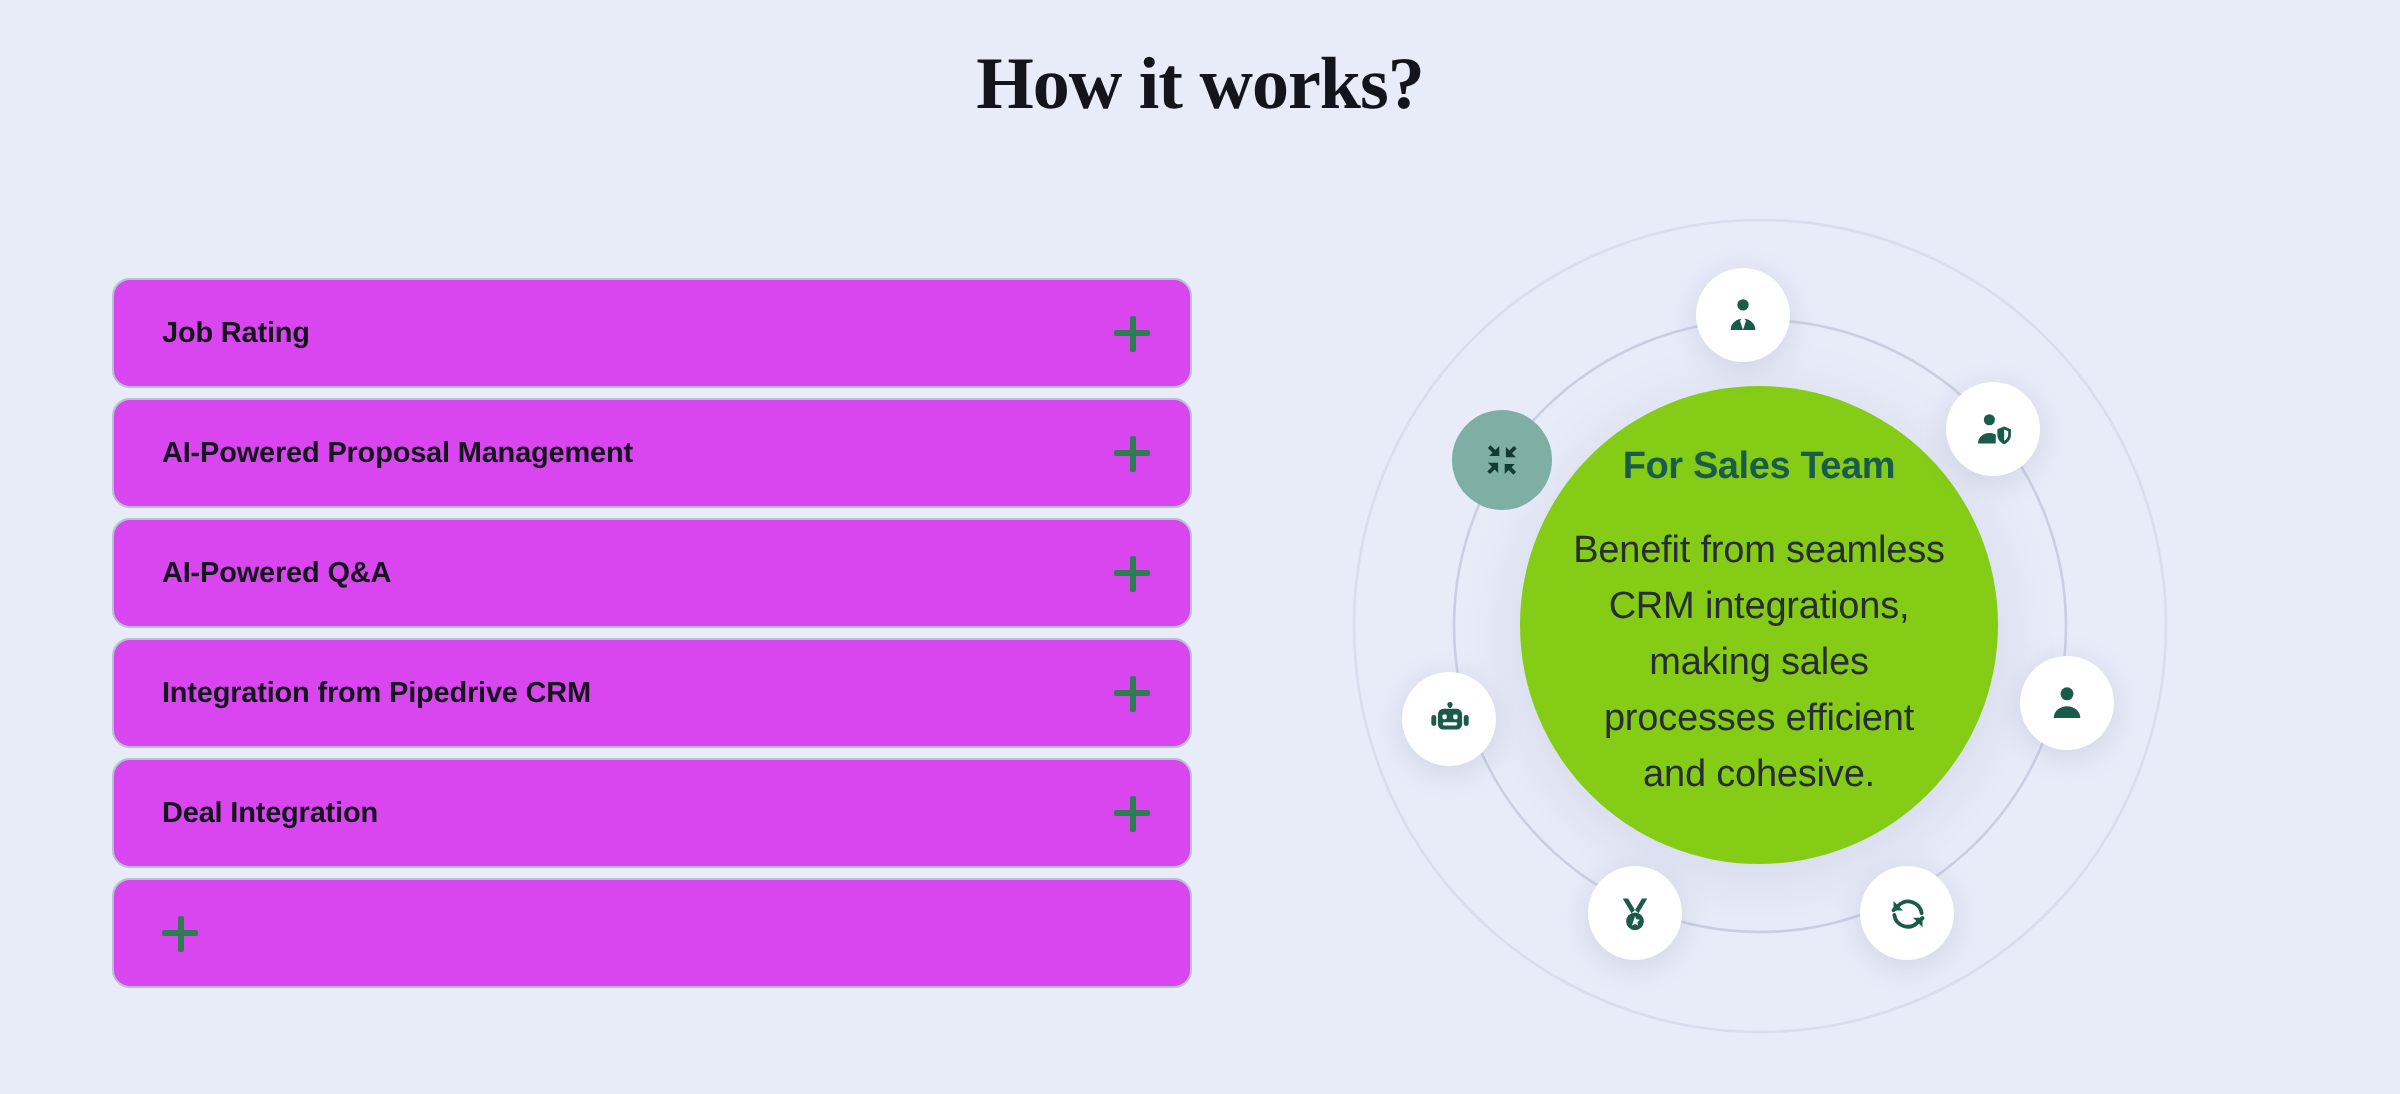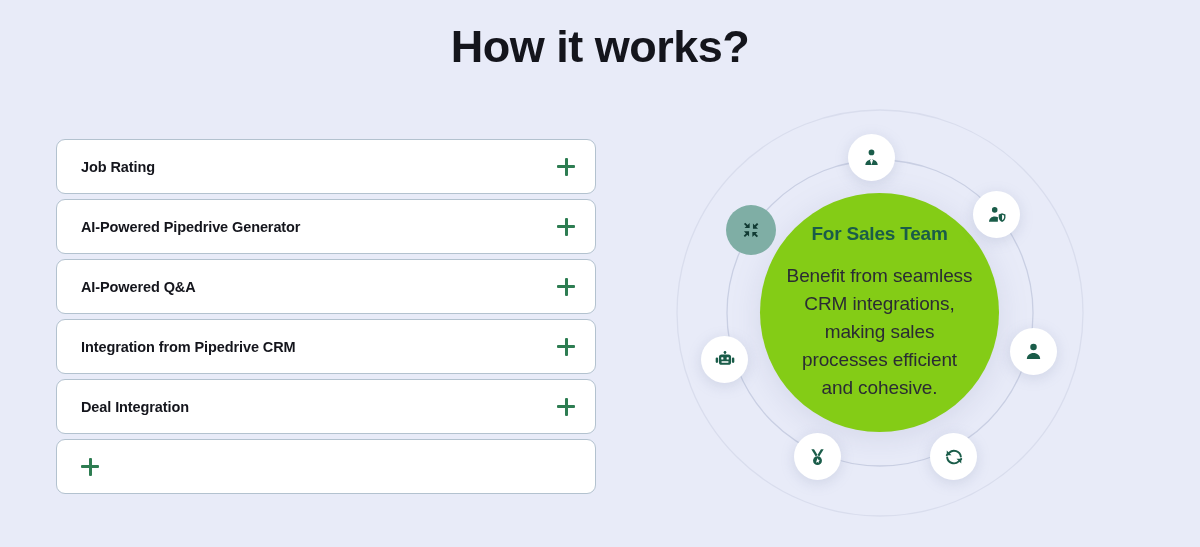--- a/index.html
+++ b/index.html
@@ -14,26 +14,27 @@
   body {
     background: #e8ebf8;
     font-family: "Liberation Sans", "DejaVu Sans", sans-serif;
     color: #16181f;
     position: relative;
   }
 
   
   .page-title {
     text-align: center;
-    font-size: 45px;
+    font-size: 37px;
     line-height: 1;
     font-weight: 700;
     letter-spacing: -0.5px;
     color: #14151c;
     padding-top: 24px;
+    font-family: Liberation Serif, serif;
   }
 
   
   .content {
     display: flex;
     width: 1200px;
     height: 547px;
     position: absolute;
     top: 0;
     left: 0;
@@ -51,21 +52,21 @@
 
   
   .accordion {
     position: absolute;
     left: 56px;
     top: 139px;
     width: 540px;
   }
 
   .accordion-item {
-    background: #ffffff;
+    background: #d946ef;
     border: 1px solid #b3c2cf;
     border-radius: 9px;
     height: 55px;
     margin-bottom: 5px;
     display: flex;
     align-items: center;
     justify-content: space-between;
     padding: 0 20px 0 24px;
     cursor: pointer;
   }
@@ -170,21 +171,21 @@
 
   <div class="left-pane">
     <div class="accordion">
 
       <div class="accordion-item">
         <span class="accordion-label">Job Rating</span>
         <span class="plus-icon"></span>
       </div>
 
       <div class="accordion-item">
-        <span class="accordion-label">AI-Powered Pipedrive Generator</span>
+        <span class="accordion-label">AI-Powered Proposal Management</span>
         <span class="plus-icon"></span>
       </div>
 
       <div class="accordion-item">
         <span class="accordion-label">AI-Powered Q&amp;A</span>
         <span class="plus-icon"></span>
       </div>
 
       <div class="accordion-item">
         <span class="accordion-label">Integration from Pipedrive CRM</span>

